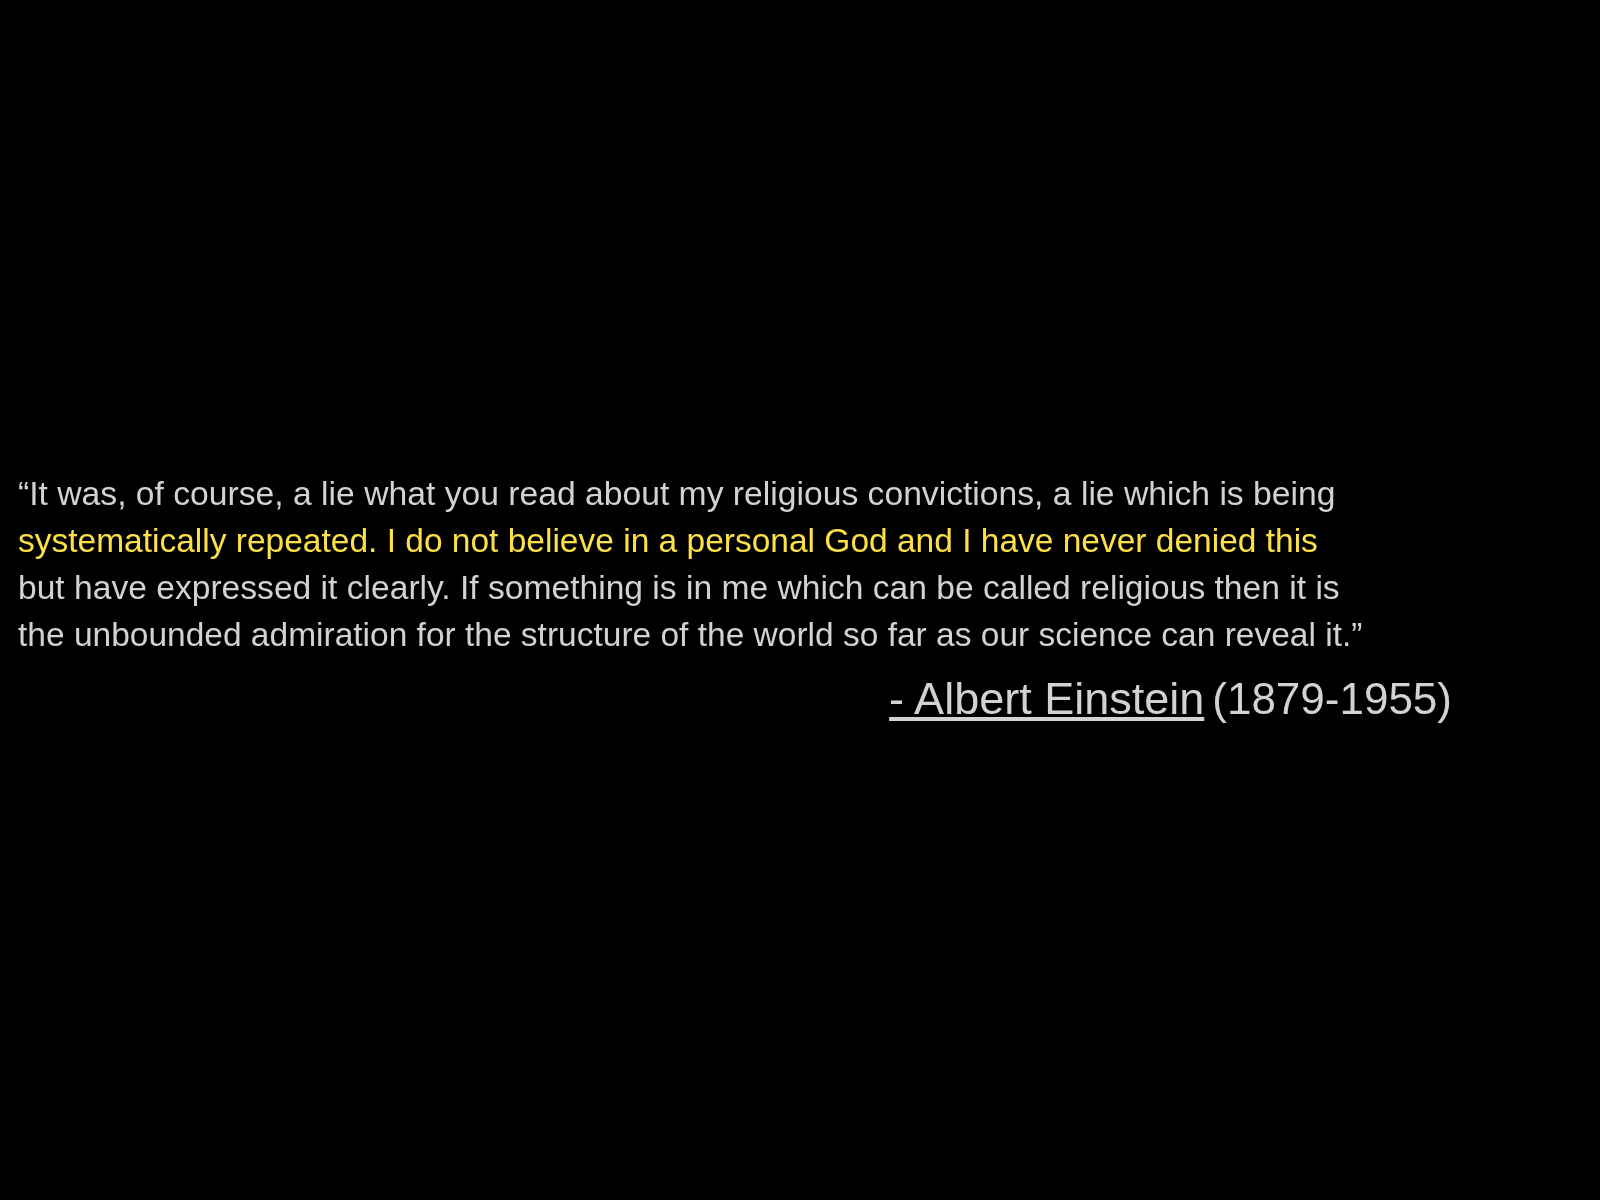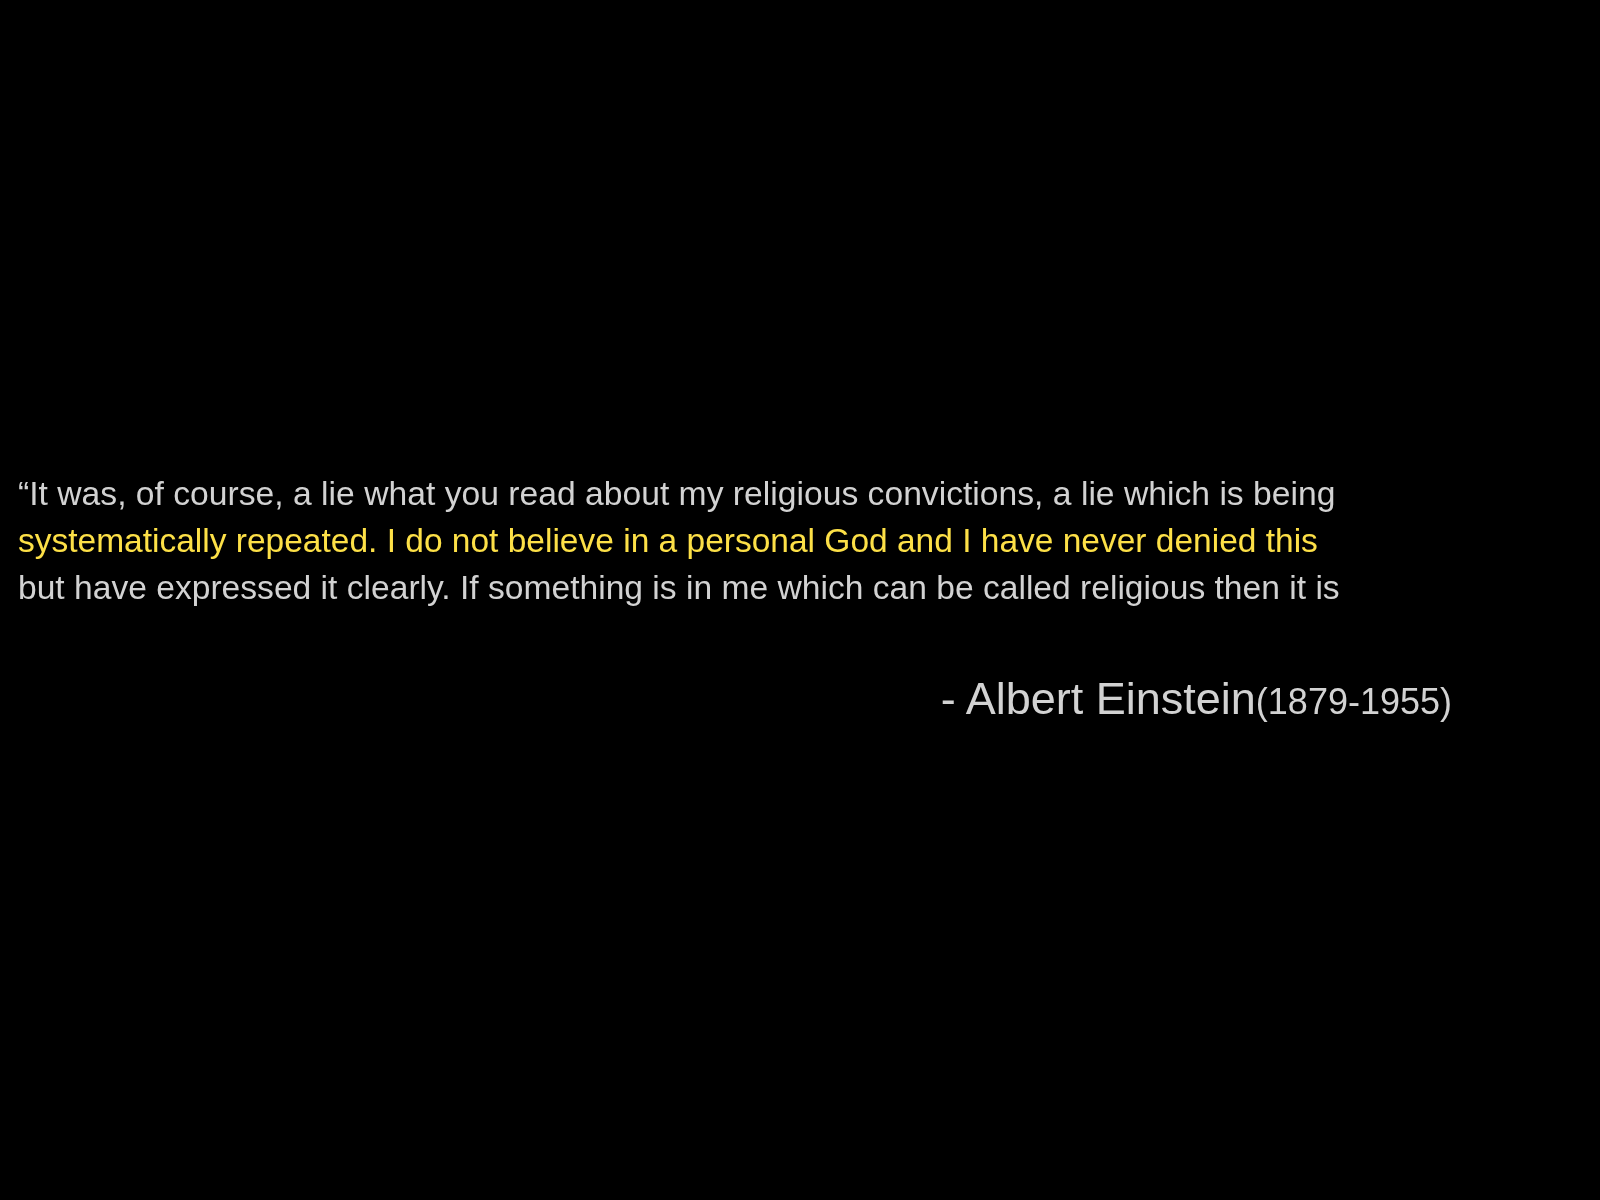--- a/index.html
+++ b/index.html
@@ -58,40 +58,42 @@
     white-space: nowrap;
   }
 
   #attribution-name {
     color: #d2d2d2;
     font-family: "Liberation Sans", sans-serif;
     font-size: 45px;
     line-height: 62px;
     font-weight: 400;
     vertical-align: baseline;
+    text-decoration: underline;
   }
 
   #attribution-dates {
     color: #d2d2d2;
     font-family: "Liberation Sans", sans-serif;
-    font-size: 36px;
+    font-size: 44px;
     line-height: 62px;
     font-weight: 400;
     vertical-align: baseline;
-    margin-left: 0;
+    margin-left: 8px;
   }
 </style>
 </head>
 <body style="background: rgb(0, 0, 0);">
 
 <div id="wallpaper" style="background: rgb(0, 0, 0);">
 
   <div id="quote-block">
     <span class="quote-line l1" style="color: rgb(210, 210, 210);">“It was, of course, a lie what you read about my religious convictions, a lie which is being</span>
     <span class="quote-line l2" style="color: #fde047;">systematically repeated. I do not believe in a personal God and I have never denied this</span>
     <span class="quote-line l3" style="color: rgb(210, 210, 210);">but have expressed it clearly. If something is in me which can be called religious then it is</span>
+    <span class="quote-line l4" style="color: rgb(210, 210, 210);">the unbounded admiration for the structure of the world so far as our science can reveal it.”</span>
   </div>
 
   <div id="attribution">
     <span id="attribution-name" style="color: rgb(210, 210, 210);">- Albert Einstein</span><span id="attribution-dates" style="color: rgb(210, 210, 210);">(1879-1955)</span>
   </div>
 
 </div>
 
 </body></html>

